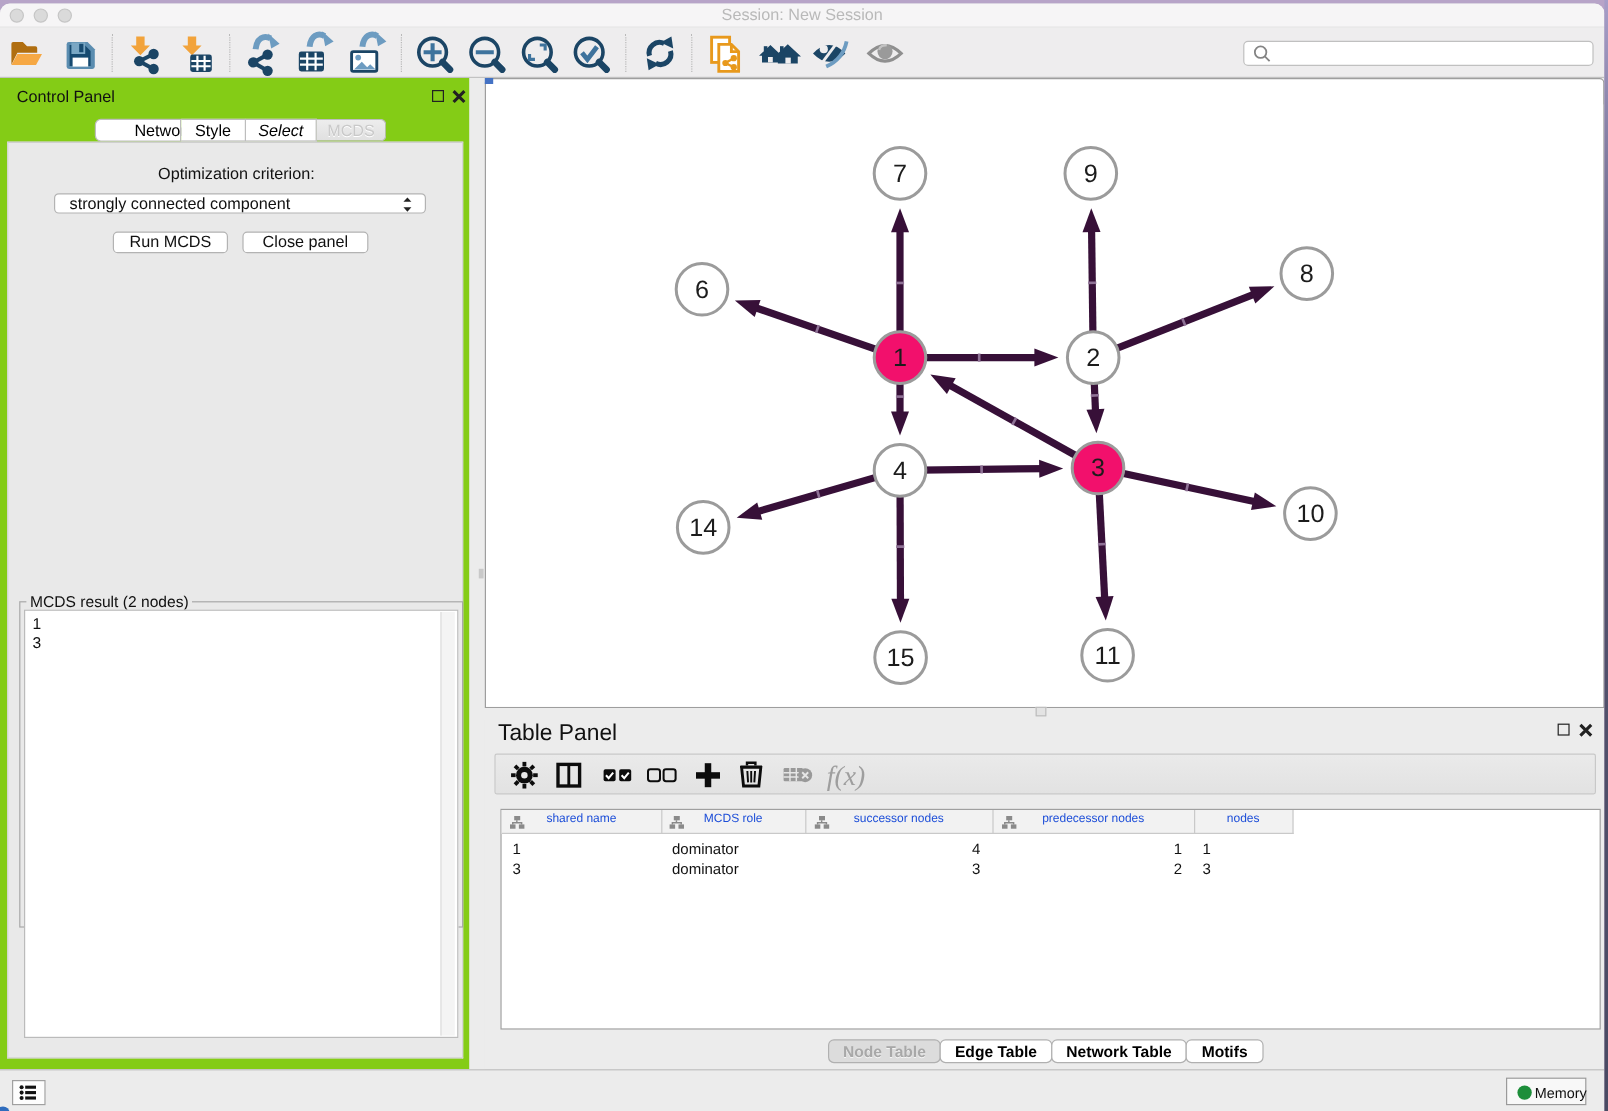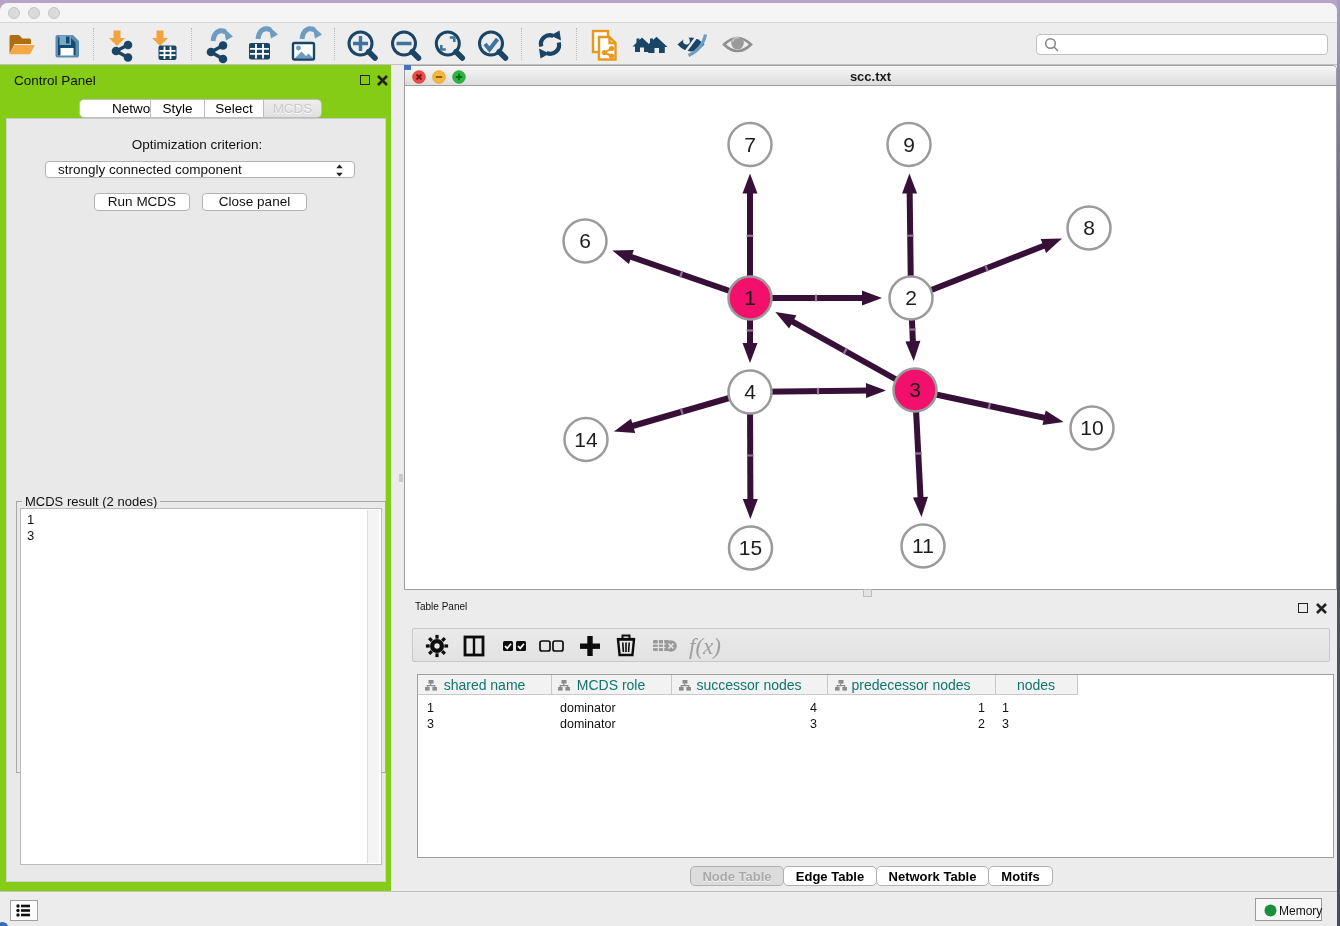--- a/index.html
+++ b/index.html
@@ -51,27 +51,27 @@
   #netwin { position:absolute; left:404px; top:62px; width:933px; height:525px;
             border:1px solid #9e9e9e; border-radius:4px 4px 0 0; background:#fff; box-sizing:border-box; }
   #nettitle { position:absolute; left:0; top:0; width:931px; height:20px;
               background:linear-gradient(#f7f7f7,#dcdcdc); border-bottom:1px solid #9e9e9e;
               border-radius:4px 4px 0 0; }
   #nettitletext { position:absolute; top:3px; left:0; width:931px; text-align:center;
                   font-size:13px; font-weight:700; color:#1a1a1a; }
   #canvas { position:absolute; left:0; top:21px; width:931px; height:502px; background:#fff; }
   
   #tpanel { position:absolute; left:404px; top:597px; width:933px; height:291px; background:#ececec; }
-  #tpanel-title { position:absolute; left:11px; top:1px; font-size:10px; color:#111; }
+  #tpanel-title { position:absolute; left:11px; top:1px; font-size:19px; color:#111; }
   #ttoolbar { position:absolute; left:8px; top:28px; width:918px; height:34px;
               background:linear-gradient(#eaeaea,#e2e2e2); border:1px solid #c8c8c8; border-radius:2px;text-align:right; }
   #ttable { position:absolute; left:13px; top:74px; width:917px; height:184px; background:#fff;
             border:1px solid #9f9f9f; }
   #thead { position:absolute; left:0; top:0; width:660px; height:20px; background:#f2f2f2;
-           border-bottom:1px solid #c9c9c9; border-right:1px solid #c9c9c9; font-size:14px; color:#0f766e; }
+           border-bottom:1px solid #c9c9c9; border-right:1px solid #c9c9c9; font-size:10px; color:#1d4ed8; }
   .hsep { position:absolute; top:0; height:20px; width:0; border-left:1px solid #c9c9c9; }
   .hlab { position:absolute; top:2px; text-align:center; }
   .cell { position:absolute; font-size:12.5px; color:#111; }
   .ttabs { position:absolute; top:266px; height:20px; font-size:13px; font-weight:700; }
   .ttab { position:absolute; top:0; height:20px; line-height:19px; text-align:center; background:#fff;
           border:1px solid #b0b0b0; border-radius:5px; color:#000; }
   
   #statusbar { position:absolute; left:0; top:888px; width:1337px; height:35px; background:#ececec;
                border-top:1px solid #c0c0c0; }
   #listbtn { position:absolute; left:10px; top:8px; width:28px; height:21px; background:#fdfdfd;
@@ -79,20 +79,21 @@
   #membtn { position:absolute; left:1255px; top:6px; width:67px; height:23px; background:#f8f8f8;
             border:1px solid #9a9a9a; font-size:12.5px; color:#111; }
 </style>
 </head>
 <body>
 <div id="win">
   <div id="titlebar">
     <div class="tl" style="left:8px;"></div>
     <div class="tl" style="left:28px;"></div>
     <div class="tl" style="left:48px;"></div>
+    <div id="apptitle">Session: New Session</div>
   </div>
   <div id="toolbar">
     <svg class="abs" style="left:0;top:0;" width="780" height="42" viewBox="0 0 780 42">
 
       <path d="M9.5 31 L9.5 13.5 Q9.5 12 11 12 L19 12 L22.5 15.5 L29.5 15.5 Q31 15.5 31 17 L31 21 L14.5 21 Z" fill="#b06e10"></path>
       <polygon points="14.5,22 35,22 30,31.2 9.5,31.2" fill="#f6a844"></polygon>
 
       <path d="M55.5 14 q0 -2 2 -2 h15.5 l6 6 v14.5 q0 2 -2 2 h-19.5 q-2 0 -2 -2 z" fill="#5b8db0"></path>
       <path d="M58 14.5 h12.5 l5 5 v12.5 h-17.5 z" fill="#164a70"></path>
       <rect x="59.5" y="12.5" width="11.5" height="9.5" fill="#7aa7c4"></rect>
@@ -222,21 +223,21 @@
 
   <div id="cpanel">
     <div id="cpanel-title">Control Panel</div>
     <div class="sq-ic" style="left:360px;"></div>
     <svg class="abs" style="left:376px;top:9px;" width="13" height="13" viewBox="0 0 13 13">
       <path d="M2 2 L11 11 M11 2 L2 11" stroke="#222" stroke-width="2.6"></path>
     </svg>
     <div class="tabs">
       <div class="tab" style="left:79px; width:72px; border-radius:5px 0 0 5px;padding-left:32px;">Network</div>
       <div class="tab" style="left:151px; width:54px; border-left:none;">Style</div>
-      <div class="tab" style="left:205px; width:59px; border-left:none;">Select</div>
+      <div class="tab" style="left:205px; width:59px; border-left:none;font-style:italic;">Select</div>
       <div class="tab" style="left:264px; width:58px; border-left:none; border-radius:0 5px 5px 0;
            background:linear-gradient(#ededed,#e0e0e0); color:#c9c9c9; text-shadow:0 1px 0 #fff;">MCDS</div>
     </div>
     <div id="mcds-panel">
       <div id="dropdown">strongly connected component
         <svg class="abs" style="right:9px;top:2px;" width="11" height="13" viewBox="0 0 11 13">
           <path d="M5.5 0.5 L8.8 4.2 L2.2 4.2 Z" fill="#222"></path>
           <path d="M5.5 12.5 L8.8 8.8 L2.2 8.8 Z" fill="#222"></path>
         </svg>
       </div>
@@ -251,31 +252,20 @@
           <div style="position:absolute;right:2px;top:1px;width:12px;height:353px;background:#f4f4f4;border-left:1px solid #ddd;"></div>
         </div>
       </div>
     </div>
 
     <div class="abs" style="left:399px;top:409px;width:4px;height:8px;background:#c9c9c9;"></div>
   </div>
 
   <div id="netwin">
     <div class="abs" style="left:-1px;top:-1px;width:7px;height:5px;background:#4472c4;z-index:3;"></div>
-    <div id="nettitle">
-      <svg class="abs" style="left:7px;top:4px;" width="62" height="14" viewBox="0 0 62 14">
-        <circle cx="7" cy="7" r="6.3" fill="#ed4b48" stroke="#d33b39" stroke-width="0.8"></circle>
-        <path d="M4.5 4.5 L9.5 9.5 M9.5 4.5 L4.5 9.5" stroke="#7c1210" stroke-width="1.9"></path>
-        <circle cx="27" cy="7" r="6.3" fill="#f5b73d" stroke="#e0a42e" stroke-width="0.8"></circle>
-        <path d="M23.8 7 L30.2 7" stroke="#8a6410" stroke-width="1.9"></path>
-        <circle cx="47" cy="7" r="6.3" fill="#2eb440" stroke="#2aa13a" stroke-width="0.8"></circle>
-        <path d="M43.8 7 L50.2 7 M47 3.8 L47 10.2" stroke="#0f6b1c" stroke-width="1.9"></path>
-      </svg>
-      <div id="nettitletext">scc.txt</div>
-    </div>
     <div id="canvas">
       <svg class="abs" style="left:-1px;top:-1px;" width="933" height="504" viewBox="0 0 933 504" font-family="Liberation Sans, sans-serif">
         <g stroke="#371038" stroke-width="6">
           <line x1="346.0" y1="212.0" x2="346.0" y2="101.5"></line>
           <line x1="346.0" y1="212.0" x2="221.6" y2="169.0"></line>
           <line x1="346.0" y1="212.0" x2="464.0" y2="212.0"></line>
           <line x1="346.0" y1="212.0" x2="346.0" y2="263.0"></line>
           <line x1="507.0" y1="212.0" x2="505.6" y2="101.5"></line>
           <line x1="507.0" y1="212.0" x2="645.0" y2="157.7"></line>
           <line x1="507.0" y1="212.0" x2="509.1" y2="261.0"></line>

